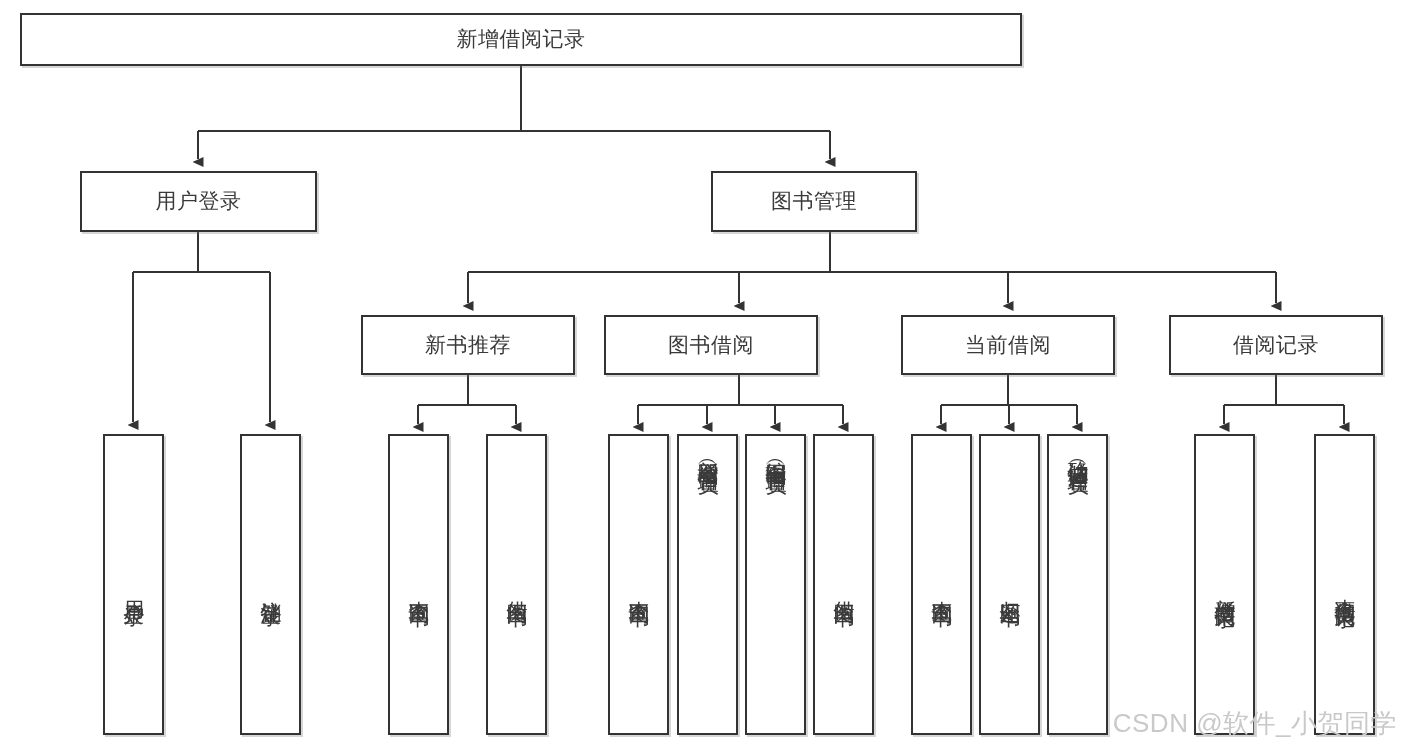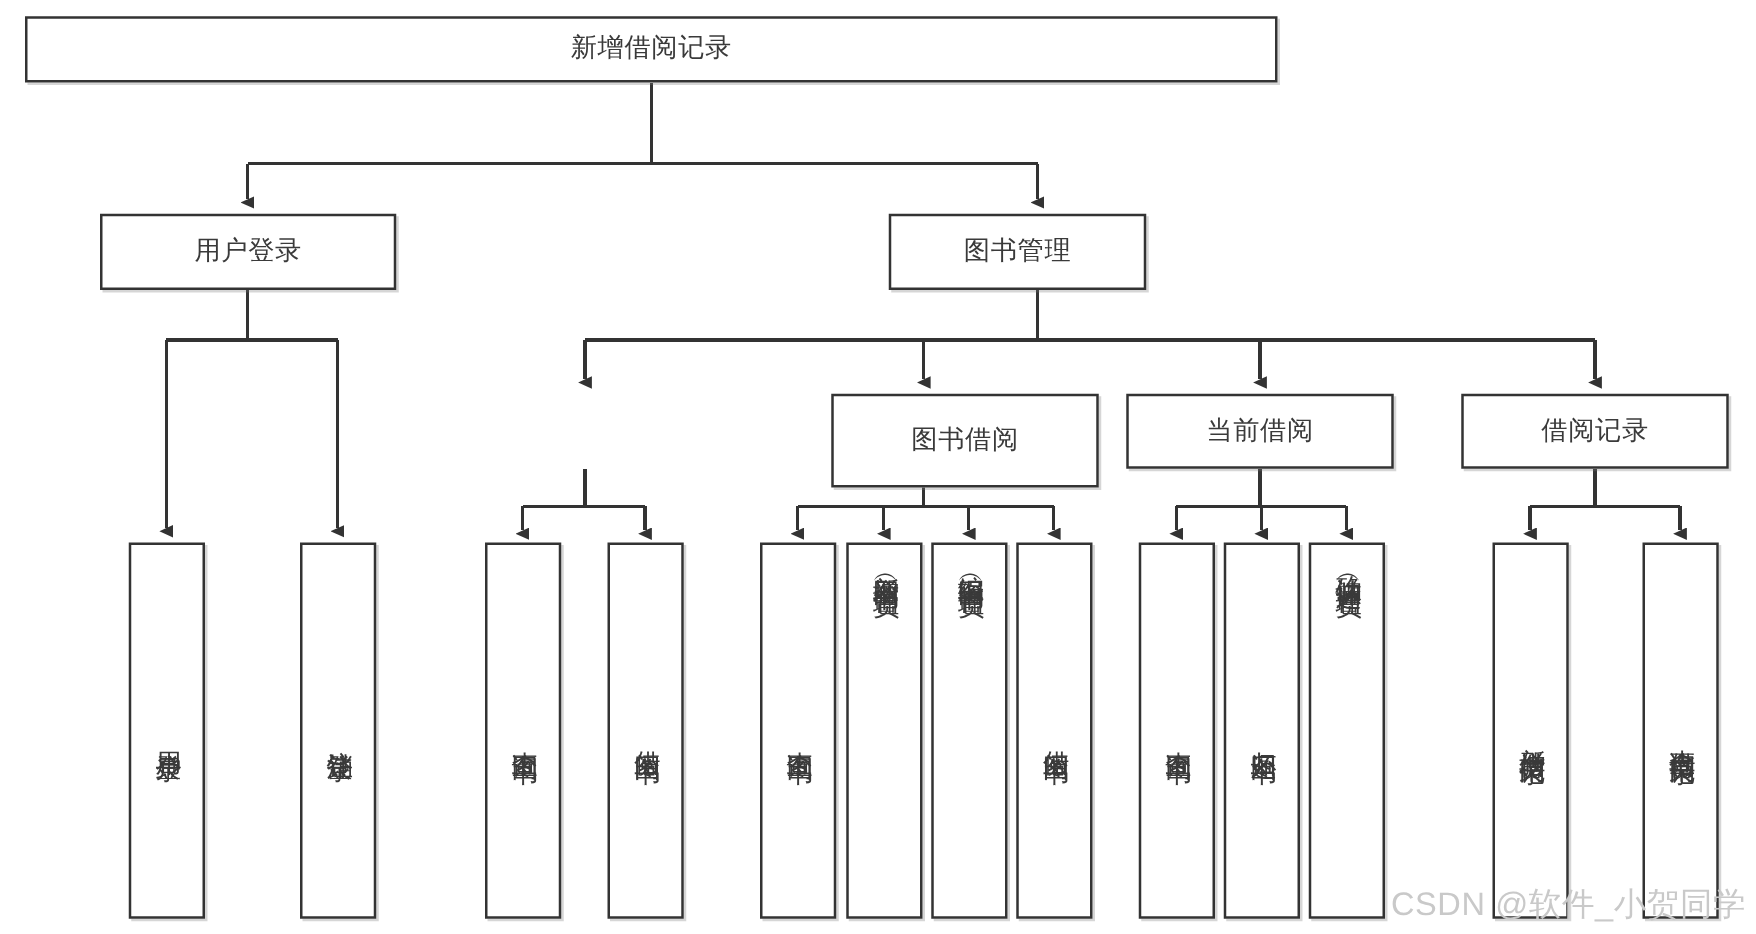--- a/index.html
+++ b/index.html
@@ -132,22 +132,25 @@
   </div>
 
   <div class="node-box" style="left:80px; top:171px; width:237px; height:61px;">
     <span class="node-label">用户登录</span>
   </div>
 
   <div class="node-box" style="left:711px; top:171px; width:206px; height:61px;">
     <span class="node-label">图书管理</span>
   </div>
 
-
-  <div class="node-box" style="left:665px; top:315px; width:214px; height:75px;">
+  <div class="node-box" style="left:361px; top:315px; width:214px; height:60px;">
+    <span class="node-label">新书推荐</span>
+  </div>
+
+  <div class="node-box" style="left:604px; top:315px; width:214px; height:60px;">
     <span class="node-label">图书借阅</span>
   </div>
 
   <div class="node-box" style="left:901px; top:315px; width:214px; height:60px;">
     <span class="node-label">当前借阅</span>
   </div>
 
   <div class="node-box" style="left:1169px; top:315px; width:214px; height:60px;">
     <span class="node-label">借阅记录</span>
   </div>

